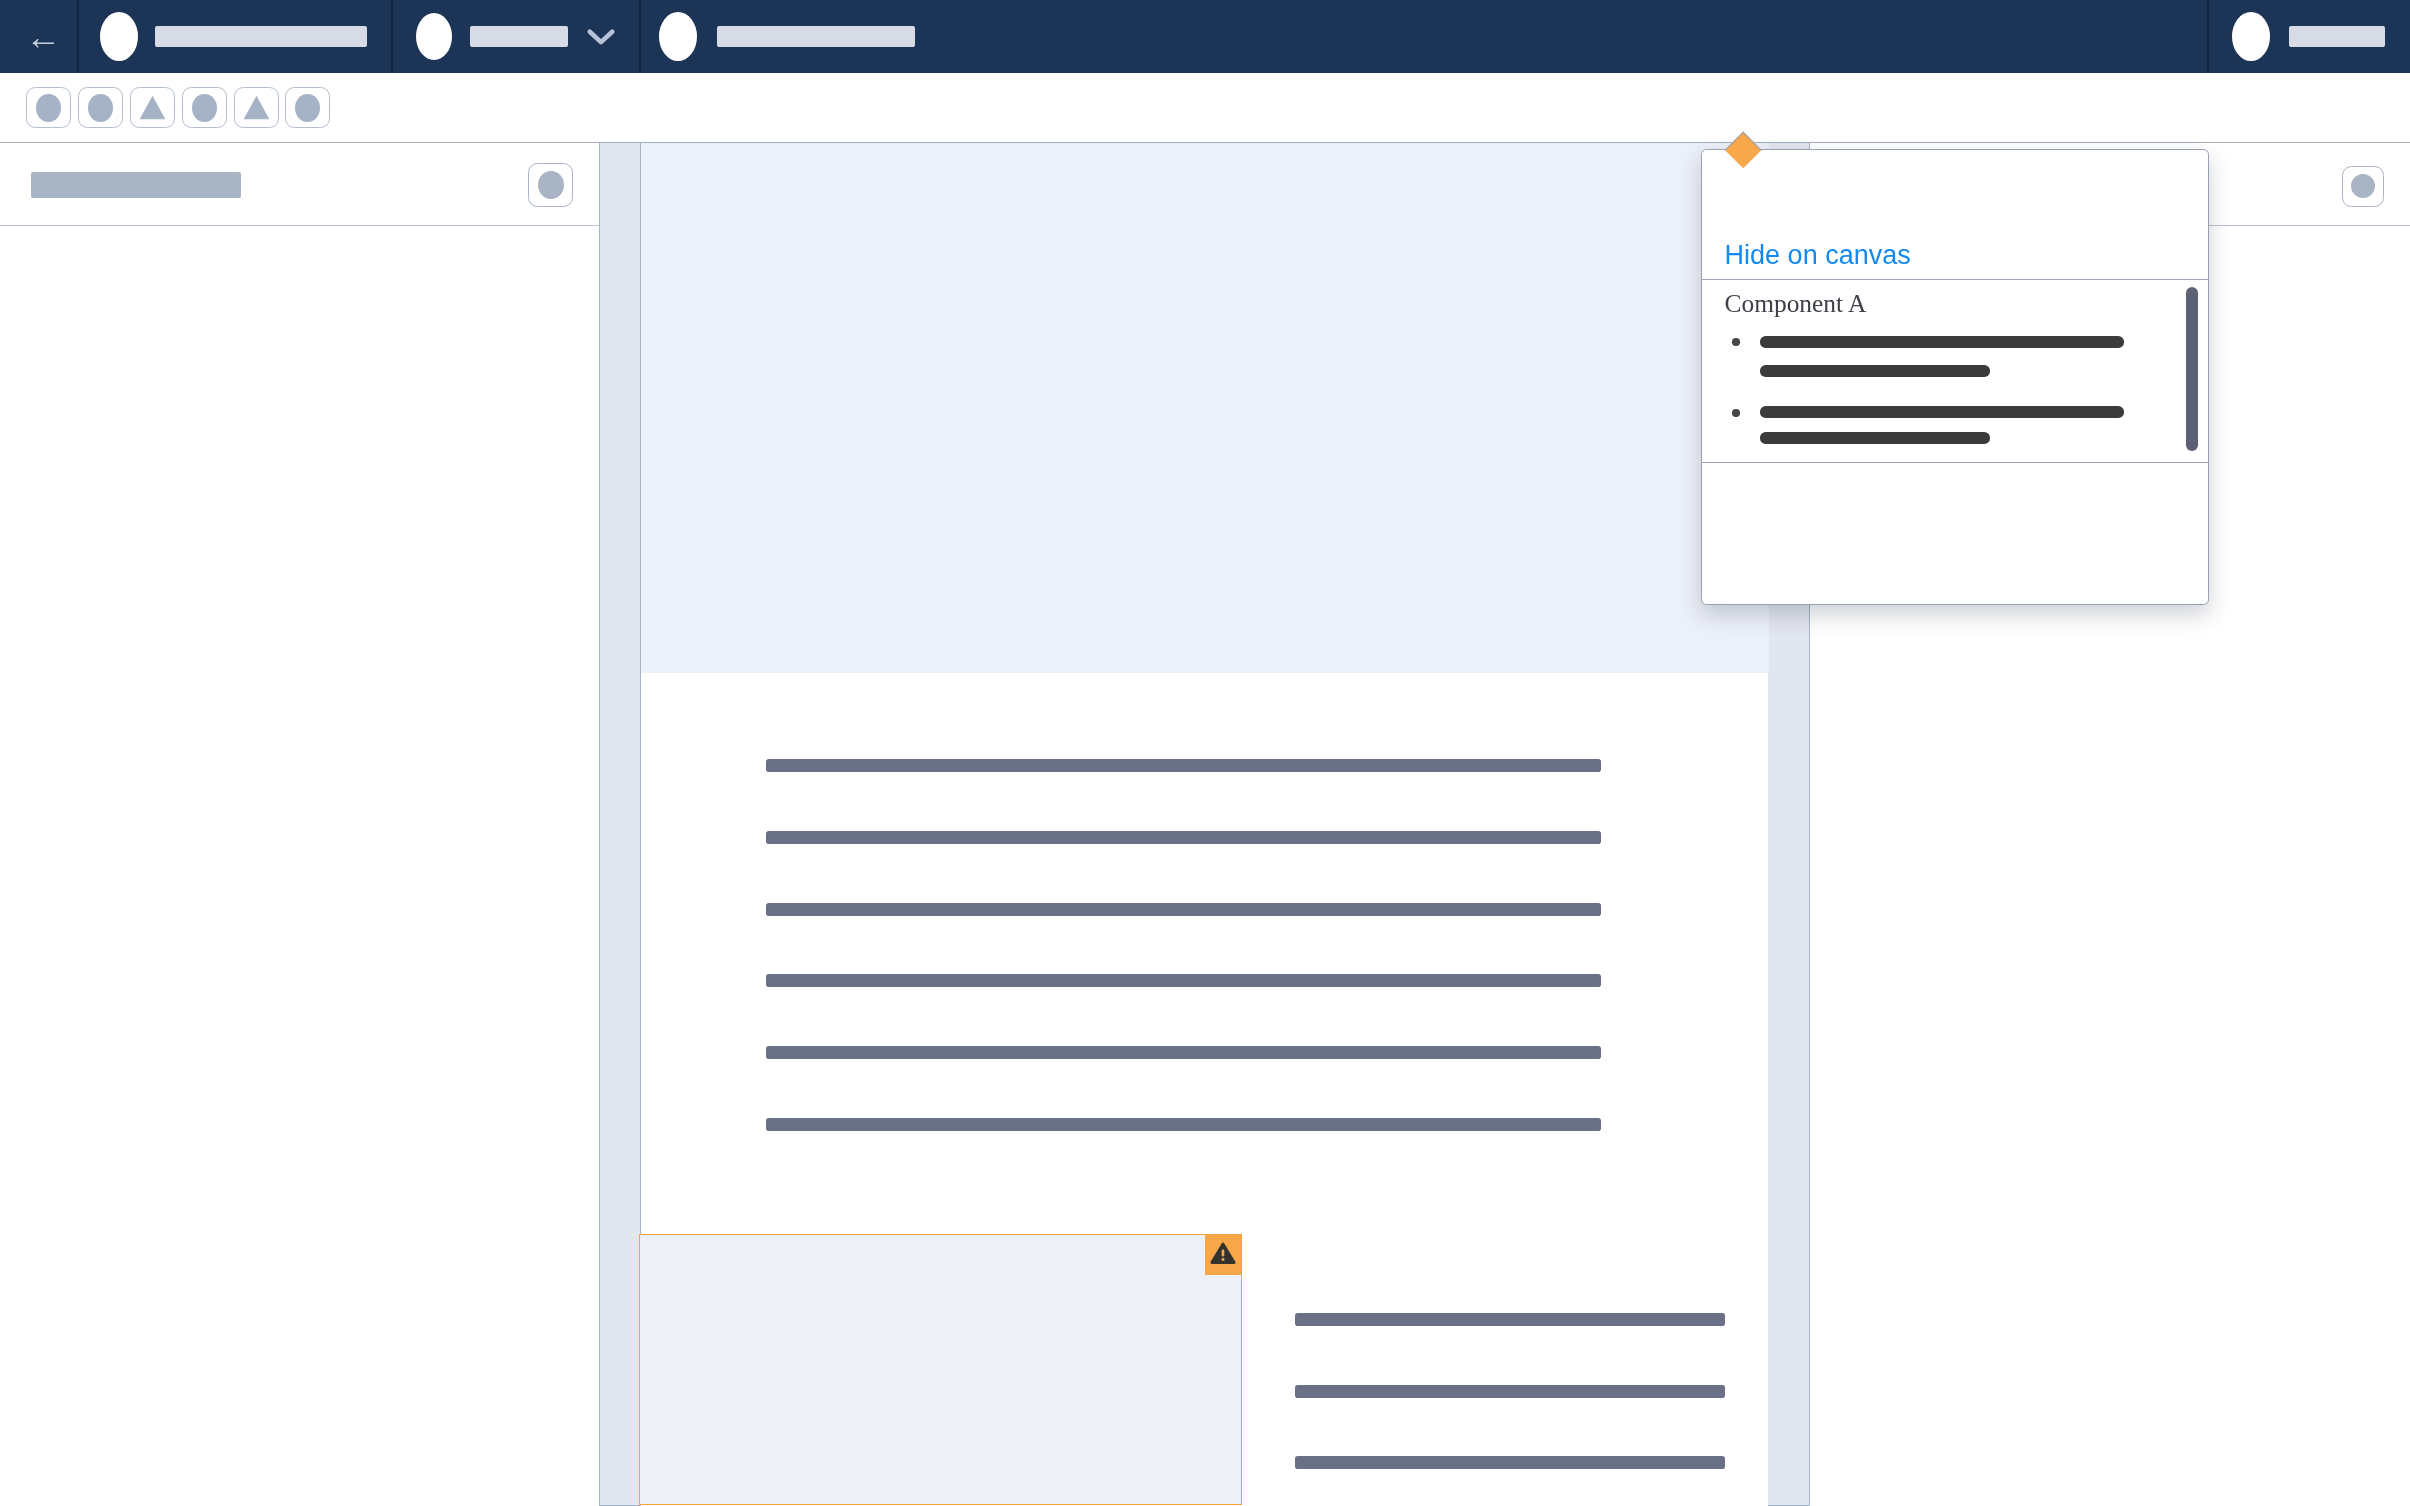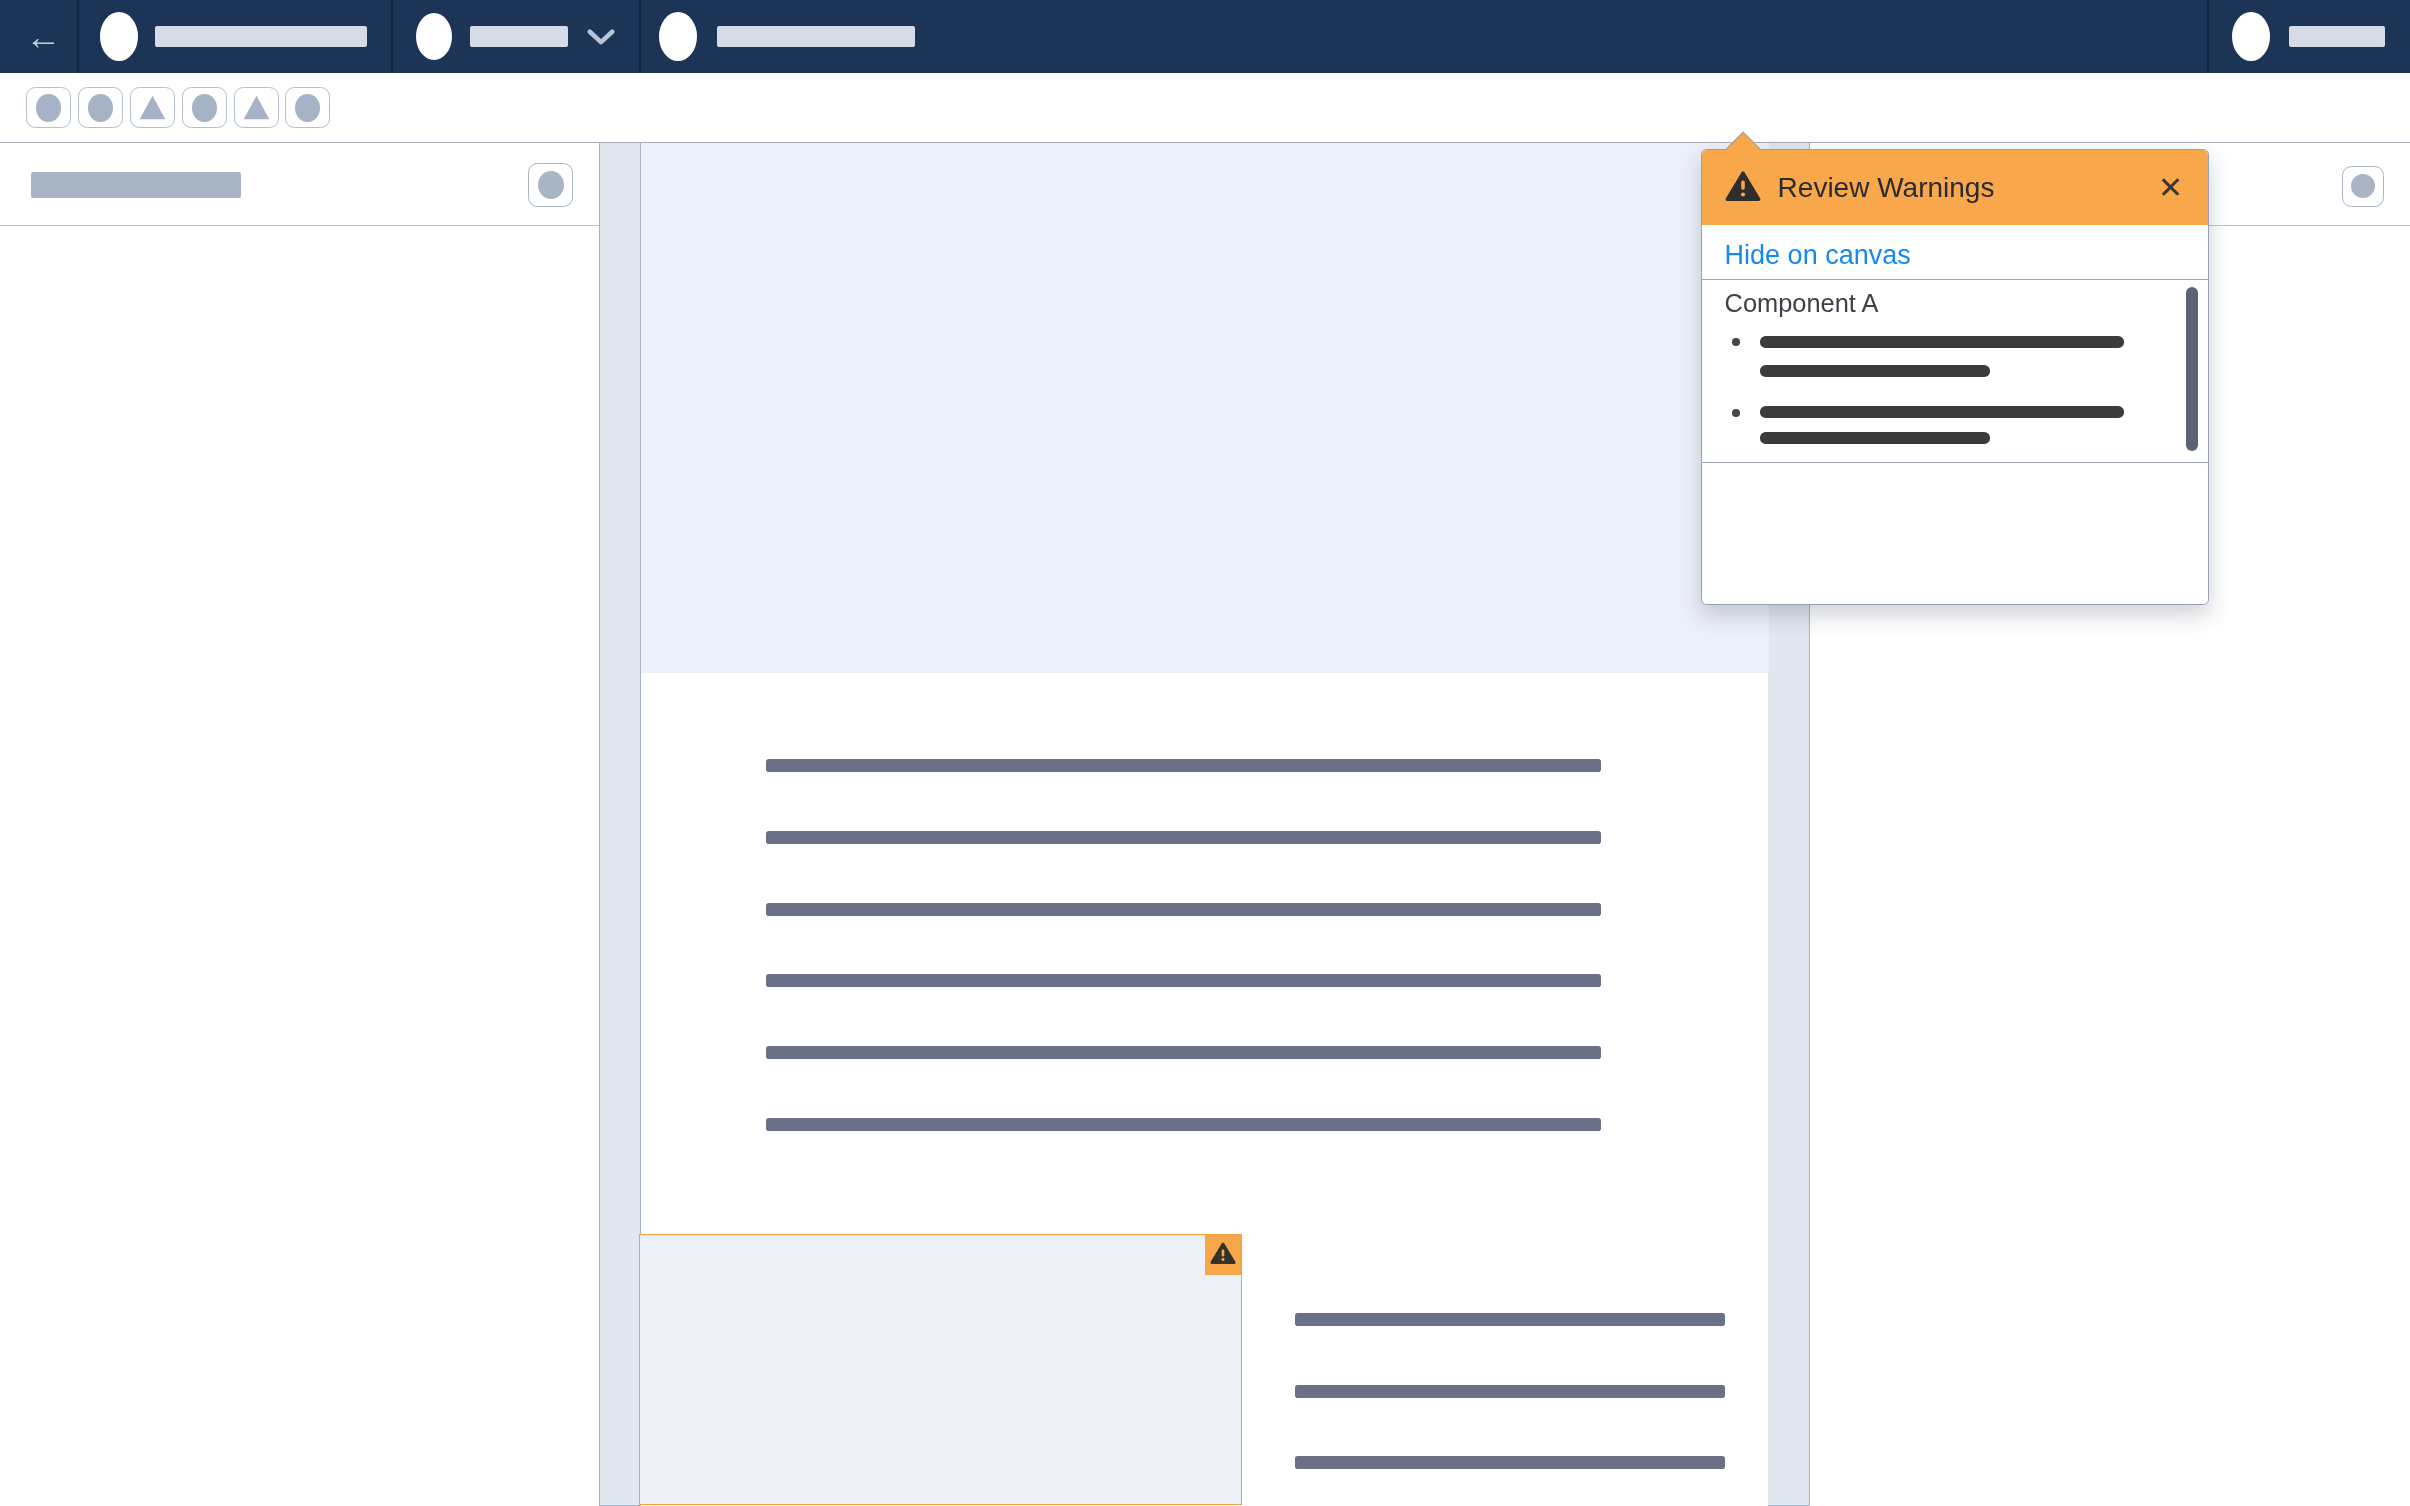--- a/index.html
+++ b/index.html
@@ -78,21 +78,21 @@
   .pop-head-icon{margin-left:22.6px;}
   .pop-title{margin-left:17px;font-size:28px;color:#2b2b33;}
   .pop-close{position:absolute;right:13px;top:0;height:75px;width:49px;background:none;border:none;
     font-size:30px;color:#3a372e;cursor:pointer;display:flex;align-items:center;justify-content:center;}
   .pop-linkrow{position:absolute;left:0;top:75px;width:100%;height:55px;border-bottom:0.9px solid #9aa4b4;box-sizing:border-box;
     display:flex;align-items:center;}
   .pop-link{margin-left:22.6px;font-size:27px;color:#1589ee;text-decoration:none;cursor:pointer;margin-top:7px;}
   .pop-sec{position:absolute;left:0;width:100%;box-sizing:border-box;}
   .sec-a{top:130px;height:183px;background:#ffffff;border-bottom:0.9px solid #9aa4b4;}
   .sec-d{top:313px;height:142px;background:#f4f5f7;border-radius:0 0 4.7px 4.7px;}
-  .sec-title{position:absolute;left:22.6px;top:9.4px;font-size:25.4px;color:#3e4049;}
+  .sec-title{position:absolute;left:22.6px;top:9.4px;font-size:25.4px;color:#3e4049;font-family:Liberation Serif, serif;}
   .bullet-dot{position:absolute;left:30px;width:7.5px;height:7.5px;border-radius:50%;background:#474747;}
   .bullet-bar{position:absolute;left:58px;height:12.2px;background:#3b3b3b;border-radius:5.6px;}
   .pop-scroll{position:absolute;left:484px;top:137px;width:12.2px;height:164px;background:#5c6173;border-radius:6.6px;cursor:grab;}
 </style>
 </head>
 <body>
 
 <div id="app">
 
   <header class="hdr">
@@ -227,31 +227,20 @@
         <button class="side-iconbtn">
             <span class="dot"></span>
           </button>
       </div>
     </aside>
   </div>
 
   <div class="popover">
     <div class="pop-nub"></div>
 
-    <div class="pop-head">
-      <span class="pop-head-icon">
-        <svg width="36" height="31" viewBox="0 0 38 33">
-          <path d="M19 2.5 L35.5 30 L2.5 30 Z" fill="#2f2e2a" stroke="#2f2e2a" stroke-width="4" stroke-linejoin="round"></path>
-          <rect x="17.1" y="10" width="3.8" height="10" rx="1.8" fill="#f8a84b"></rect>
-          <circle cx="19" cy="25" r="2.2" fill="#f8a84b"></circle>
-        </svg>
-      </span>
-      <span class="pop-title">Review Warnings</span>
-      <button class="pop-close">✕</button>
-    </div>
 
     <div class="pop-linkrow">
       <a class="pop-link">Hide on canvas</a>
     </div>
 
     <div class="pop-sec sec-a">
       <div class="sec-title">Component A</div>
       <div class="sec-bullets"></div>
     <div class="bullet-dot" style="top: 58px;"></div>
         <div class="bullet-bar" style="top: 56px; width: 364px;"></div>

